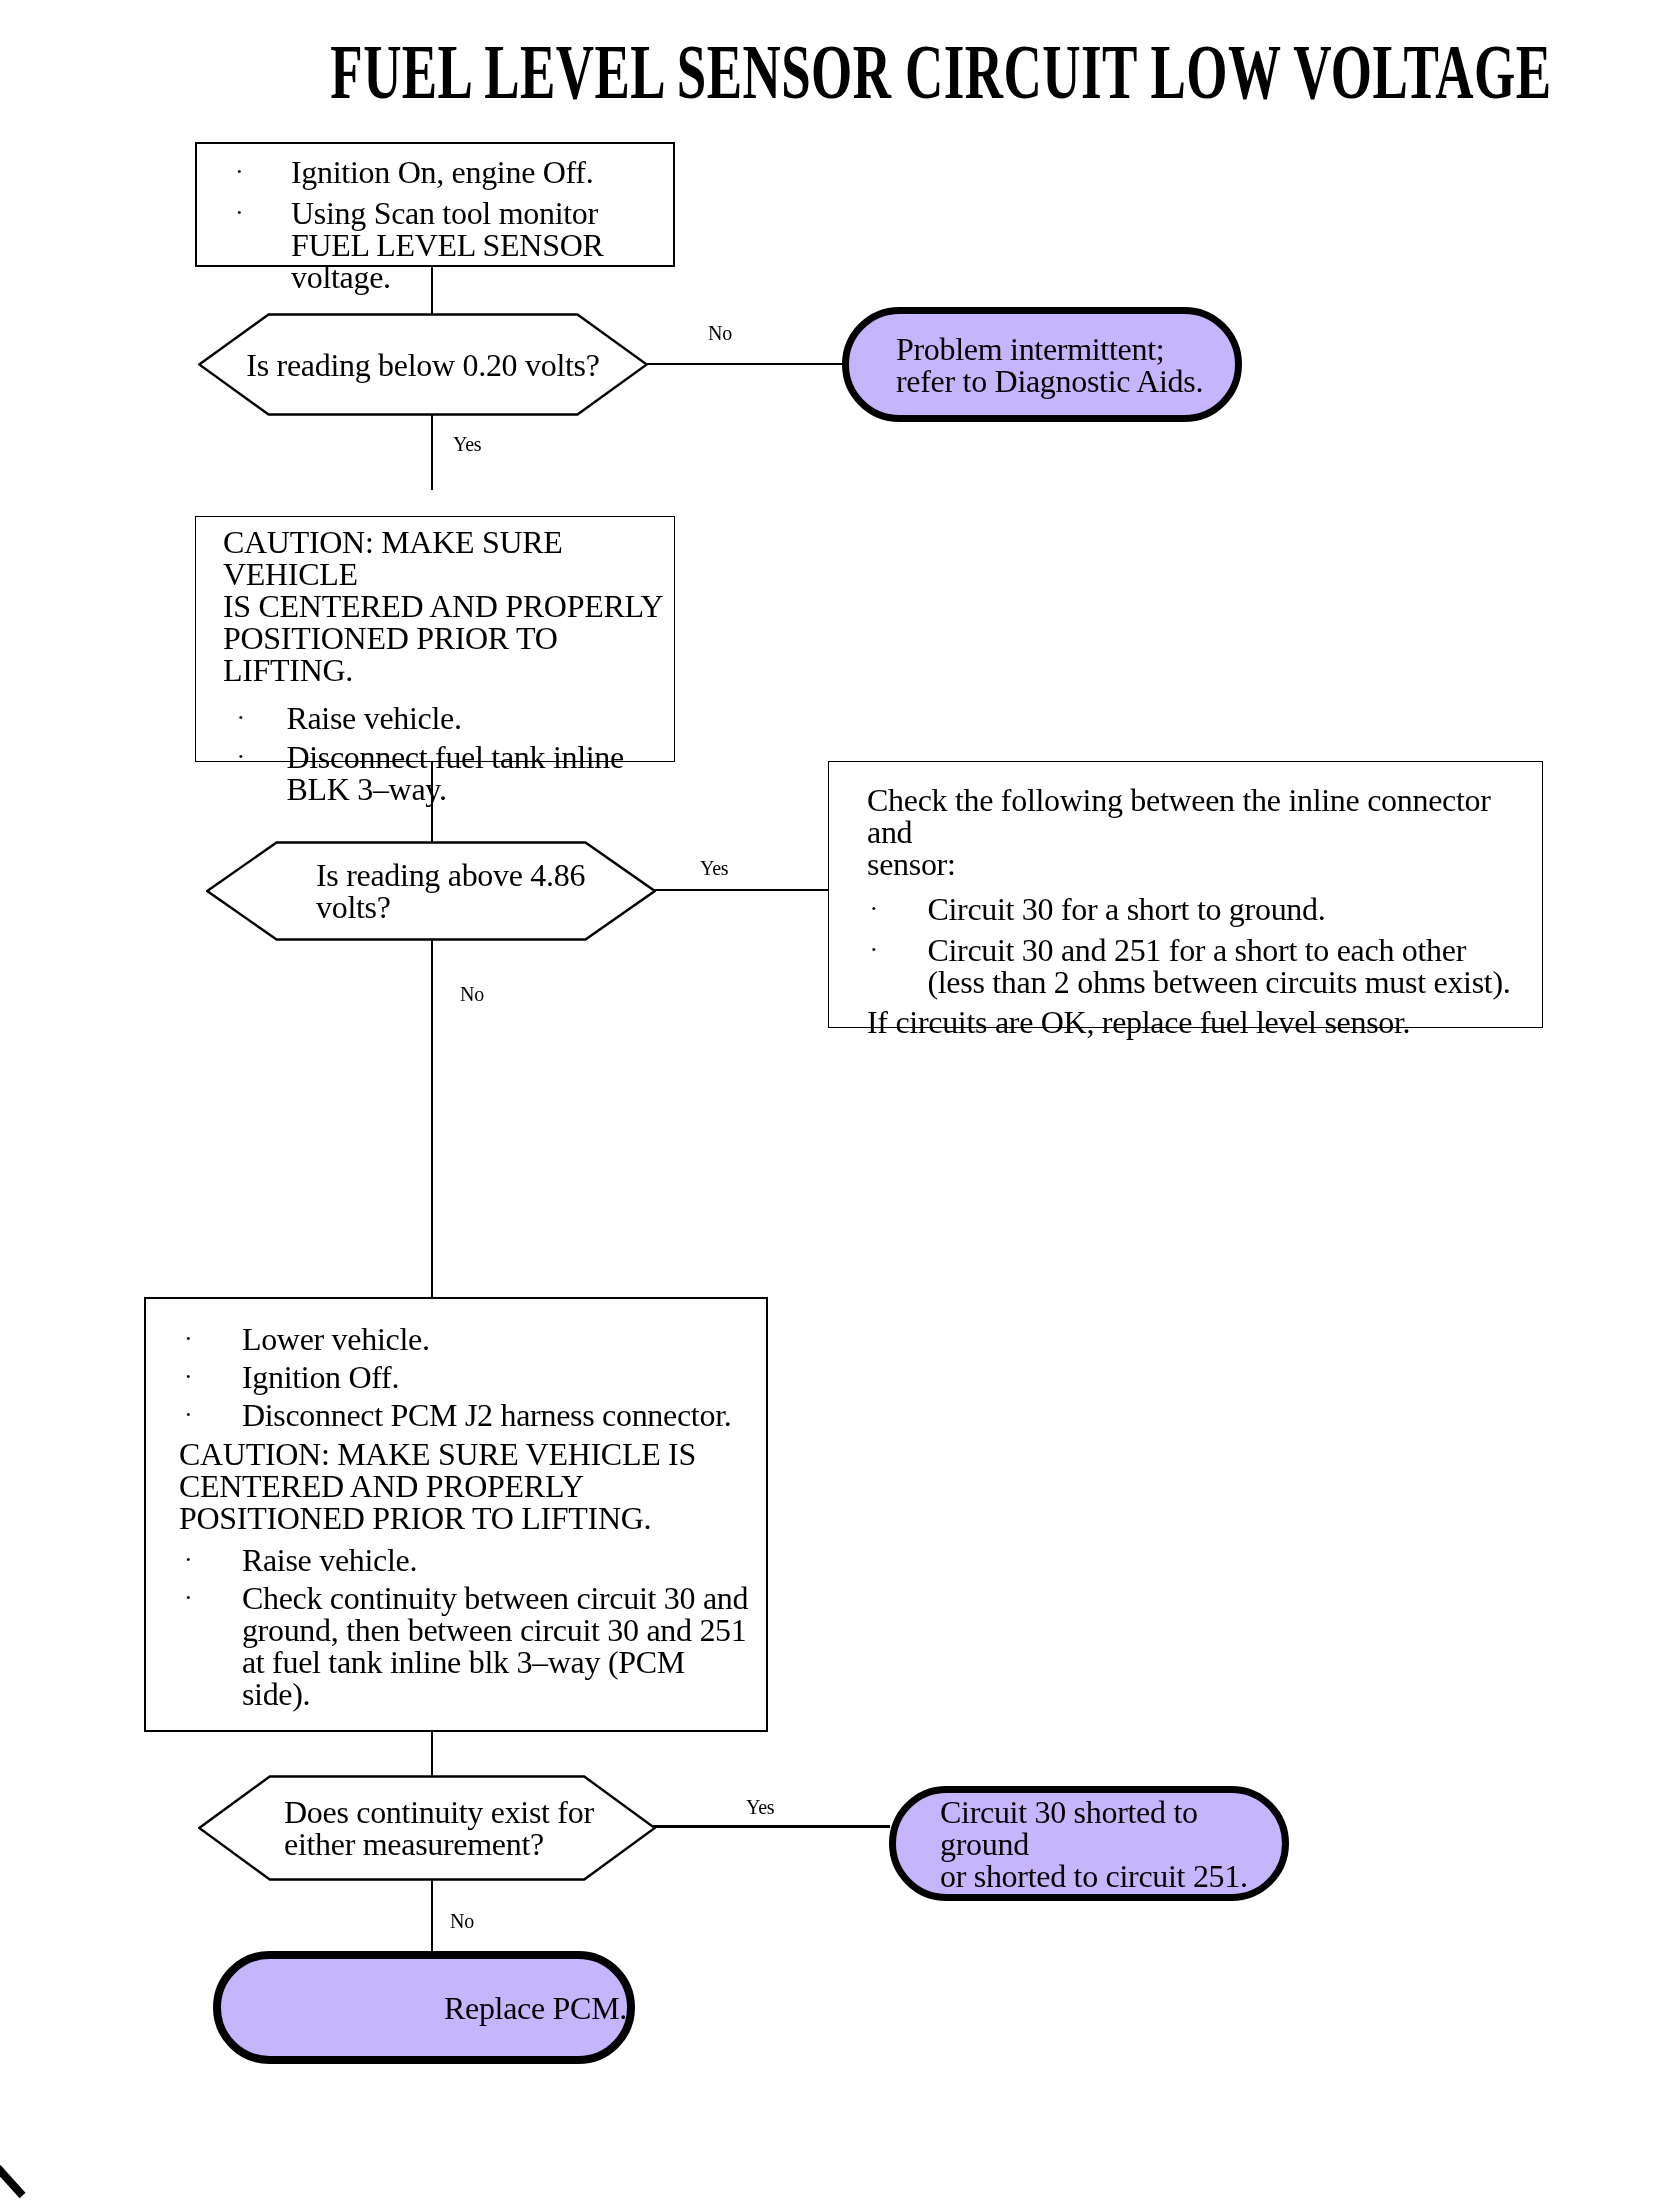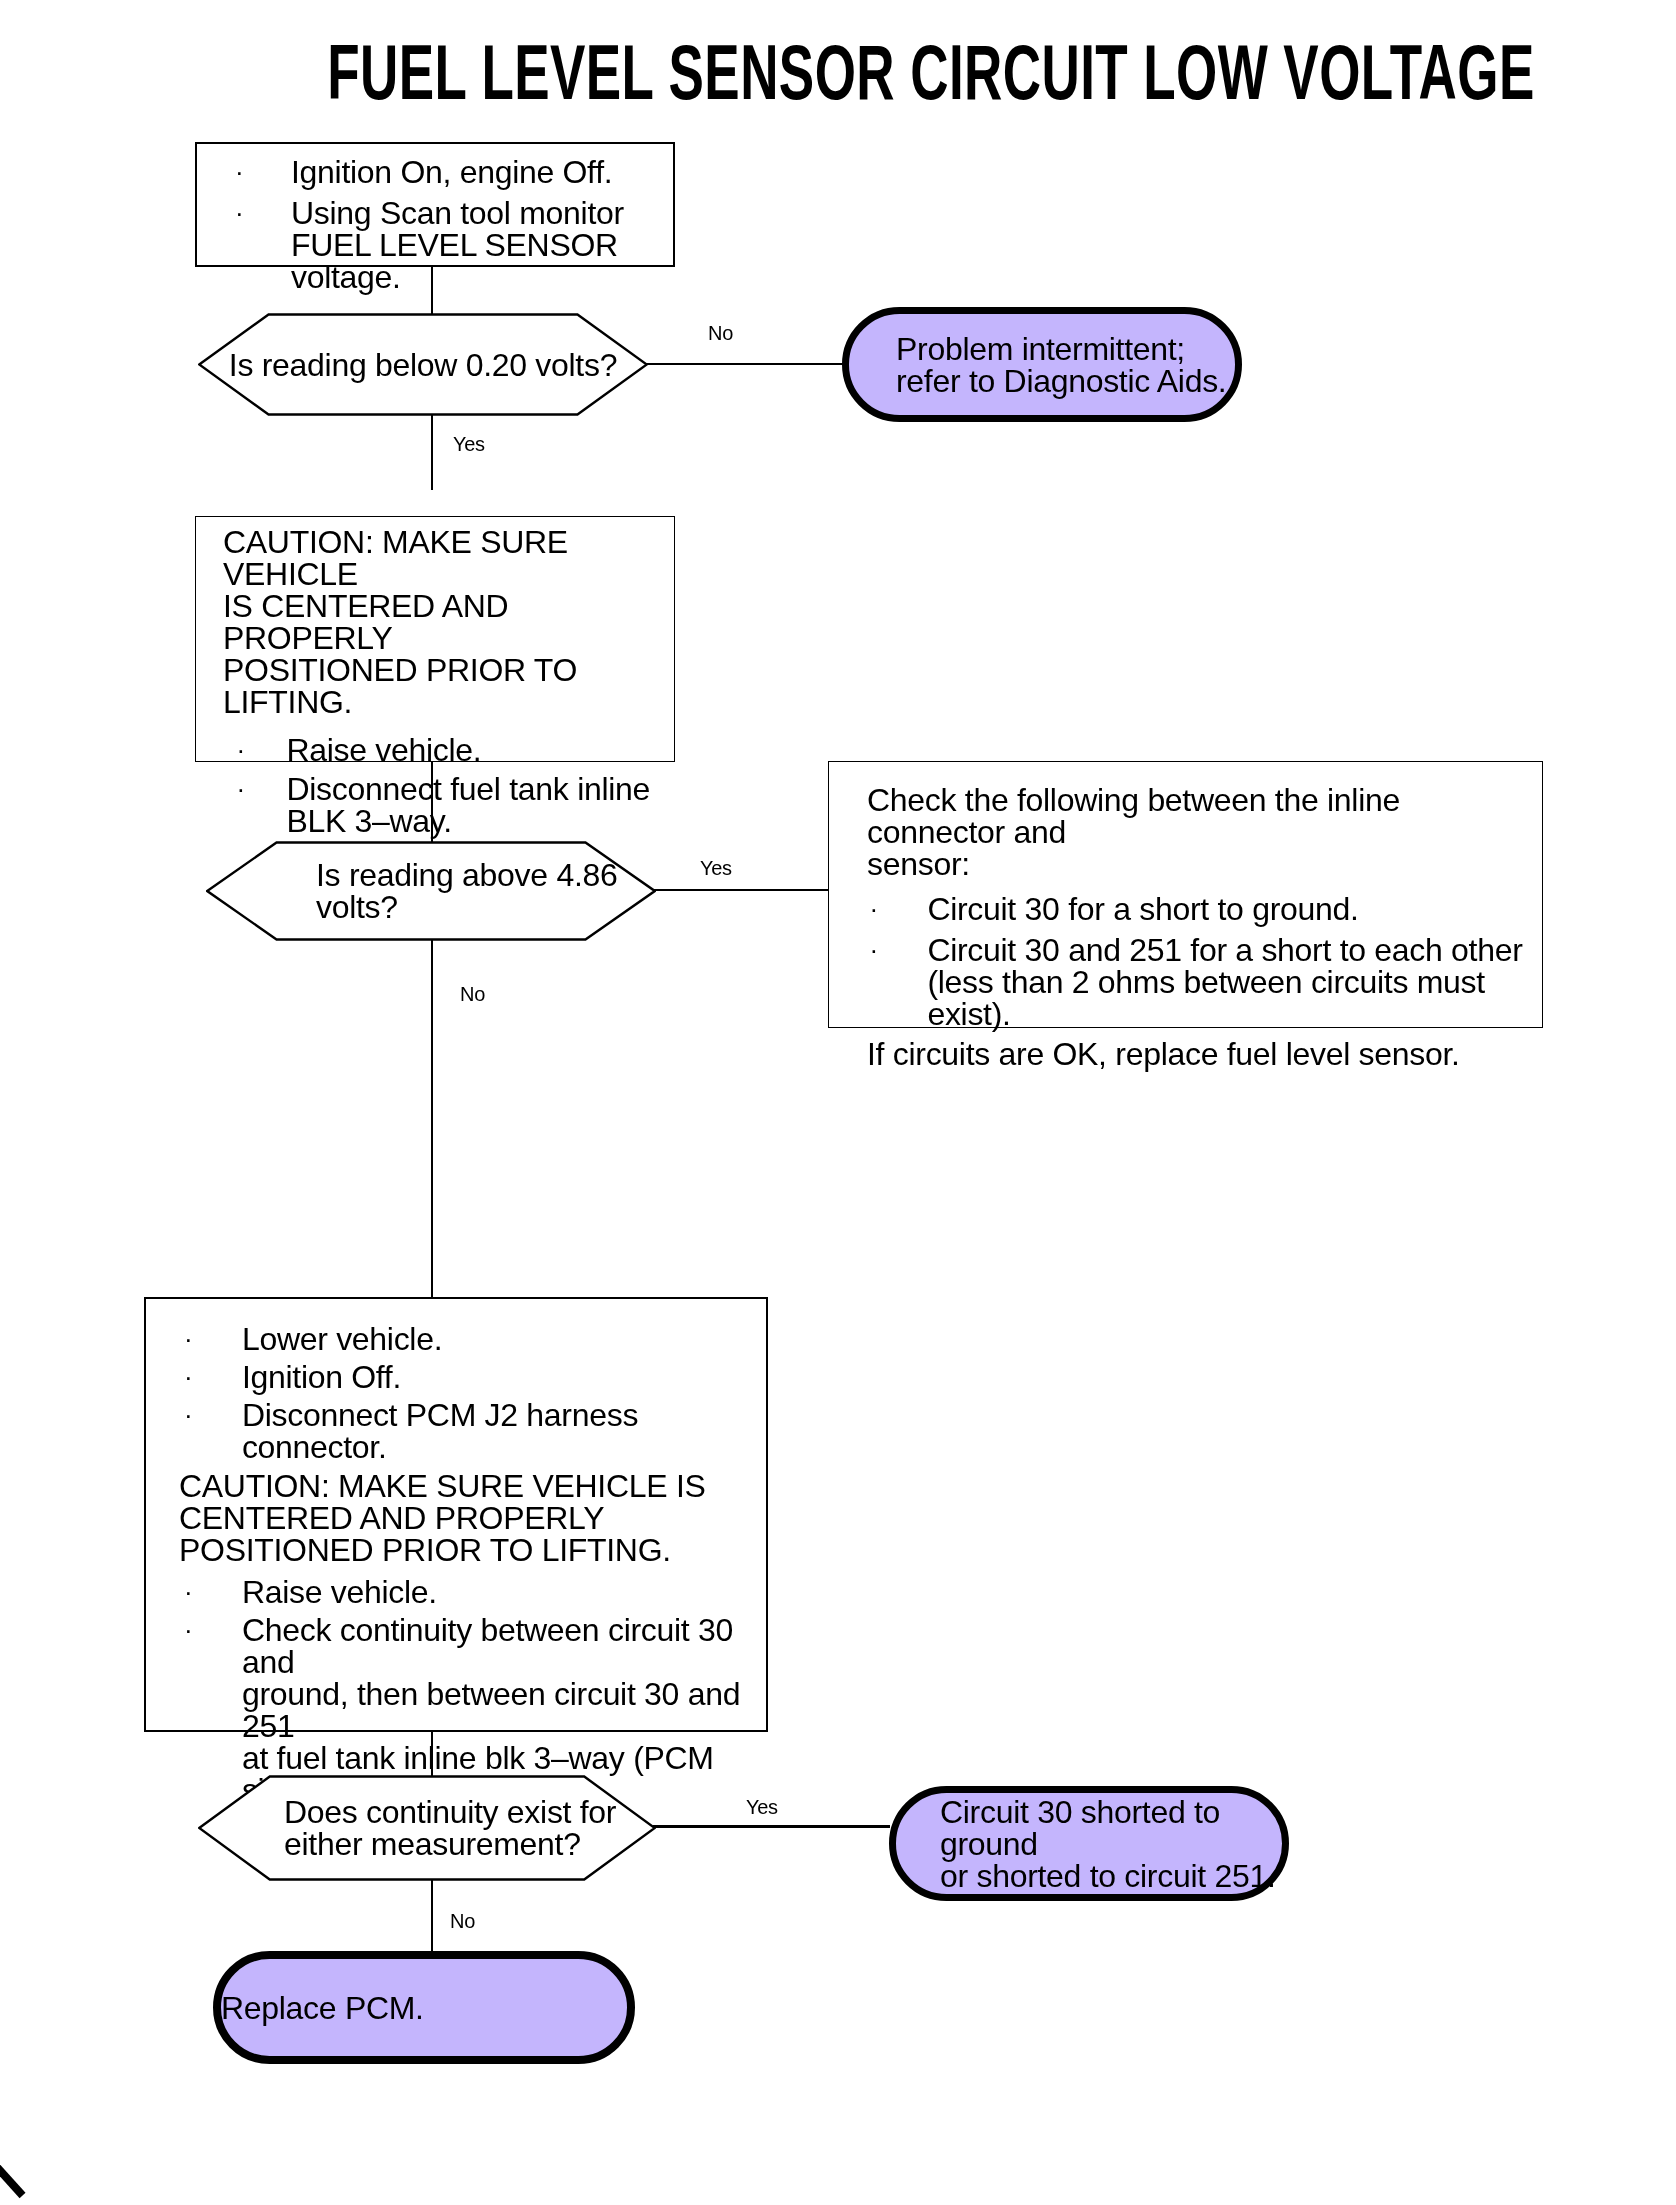--- a/index.html
+++ b/index.html
@@ -1,18 +1,18 @@
 <!DOCTYPE html>
 <html style="font-size:9.7px"><head>
 <meta charset="utf-8">
 <style>
   html,body { margin:0; padding:0; background:#ffffff; }
   #page {
     position:relative; width:1576px; height:2205px; background:#ffffff;
-    font-family:Liberation Sans, sans-serif; color:#000; overflow:hidden;
+    font-family:Liberation Serif, serif; color:#000; overflow:hidden;
   }
   .title-wrap { position:absolute; left:0; right:0; top:27px; text-align:center; }
   .title {
     display:inline-block; font-size:78px; font-weight:bold; white-space:nowrap;
     letter-spacing:0.6px; transform:scaleX(0.68); transform-origin:center; margin-left:43px;
   }
   .box { position:absolute; box-sizing:border-box; background:#fff; border:1.8px solid #000; }
   .txt { font-size:32px; line-height:32px; white-space:pre-line; letter-spacing:-0.3px; }
   .brow { display:flex; align-items:flex-start; }
   .dot { flex:0 0 auto; font-size:26px; line-height:32px; }
@@ -156,20 +156,20 @@
     </div>
   </div>
   <div class="lbl" style="left:746px;top:1793px">Yes</div>
   <div class="lbl" style="left:450px;top:1907px">No</div>
 
   <div class="oval" style="left:889px;top:1786px;width:400px;height:115px;border-radius:58px;padding-left:44px">
     <div class="txt">Circuit 30 shorted to ground
 or shorted to circuit 251.</div>
   </div>
 
-  <div class="oval" style="left:213px;top:1951px;width:422px;height:113px;border-width:8px;border-radius:57px;justify-content:flex-start">
+  <div class="oval" style="left:213px;top:1951px;width:422px;height:113px;border-width:8px;border-radius:57px;justify-content:flex-end">
     <div class="txt">Replace PCM.</div>
   </div>
 
   <div class="artifact"></div>
 
 </div>
 
 
 </body></html>

